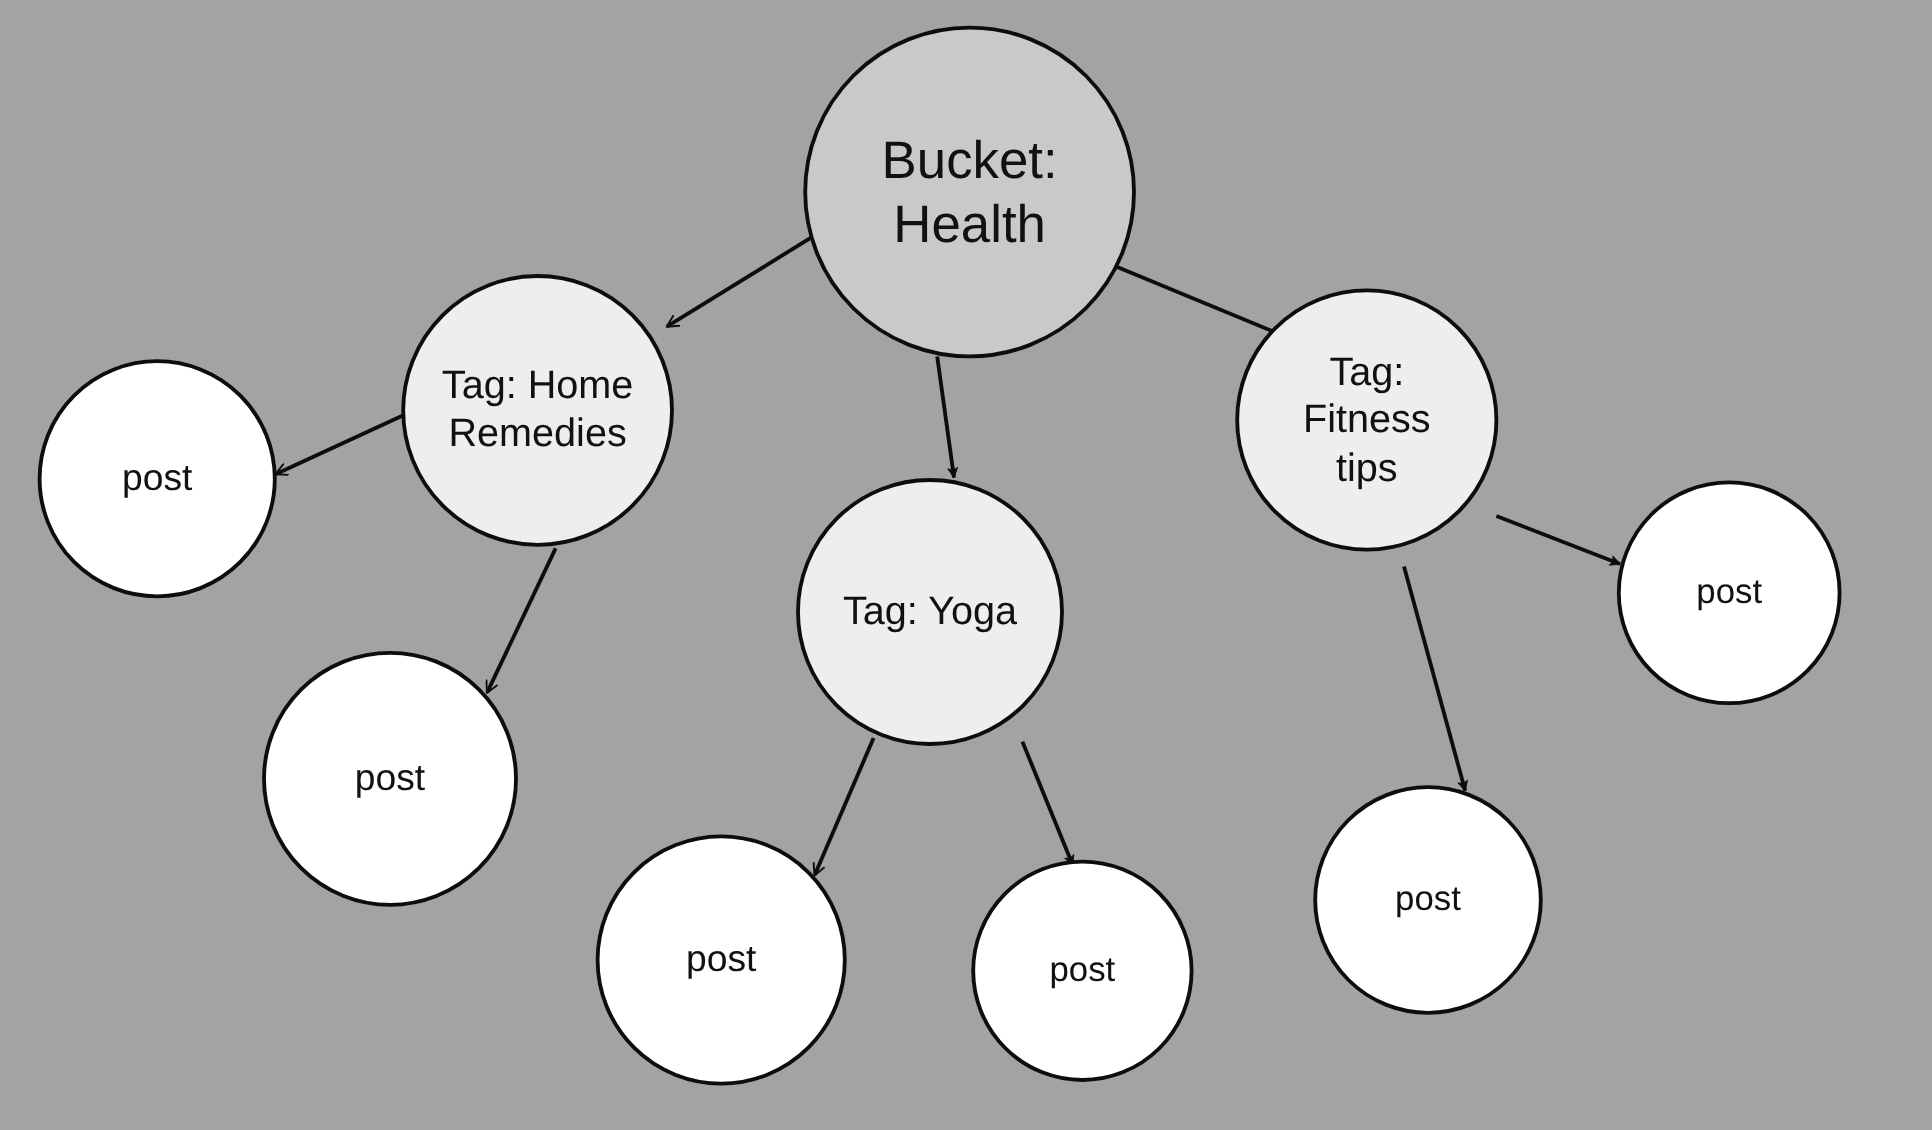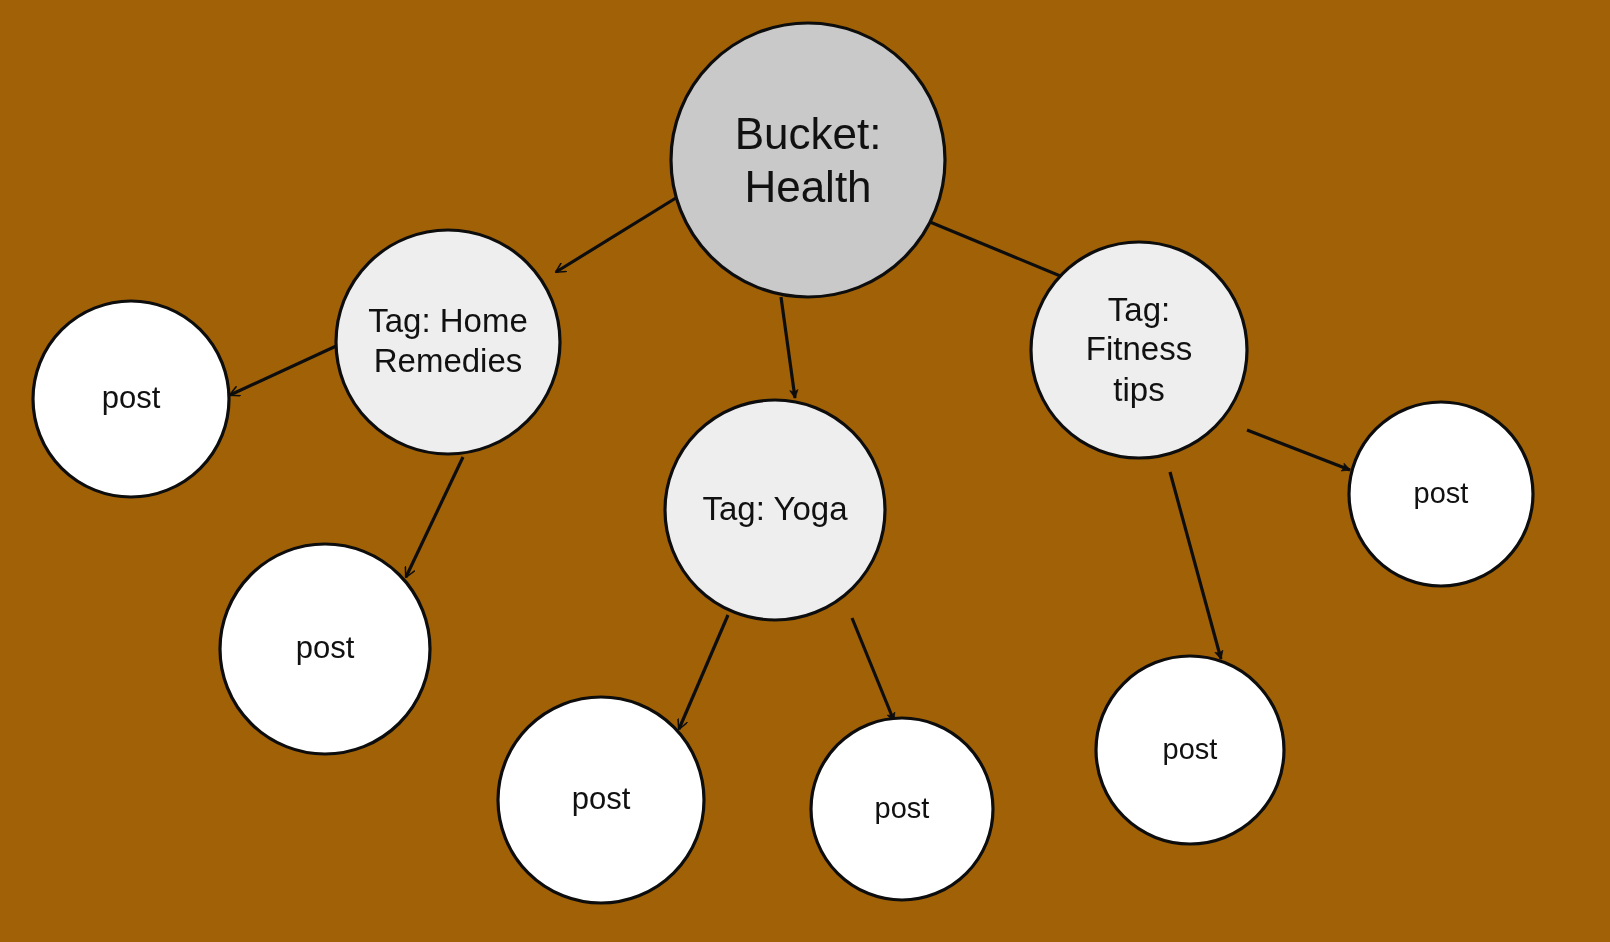--- a/index.html
+++ b/index.html
@@ -11,21 +11,21 @@
   body {
     width: 1610px;
     height: 942px;
     overflow: hidden;
     font-family: "Liberation Sans", sans-serif;
   }
   #graph-canvas {
     position: relative;
     width: 1610px;
     height: 942px;
-    background: #a16207;
+    background: #a3a3a3;
   }
   svg.graph-svg {
     position: absolute;
     top: 0;
     left: 0;
     width: 1610px;
     height: 942px;
     display: block;
   }
   .node-circle {

